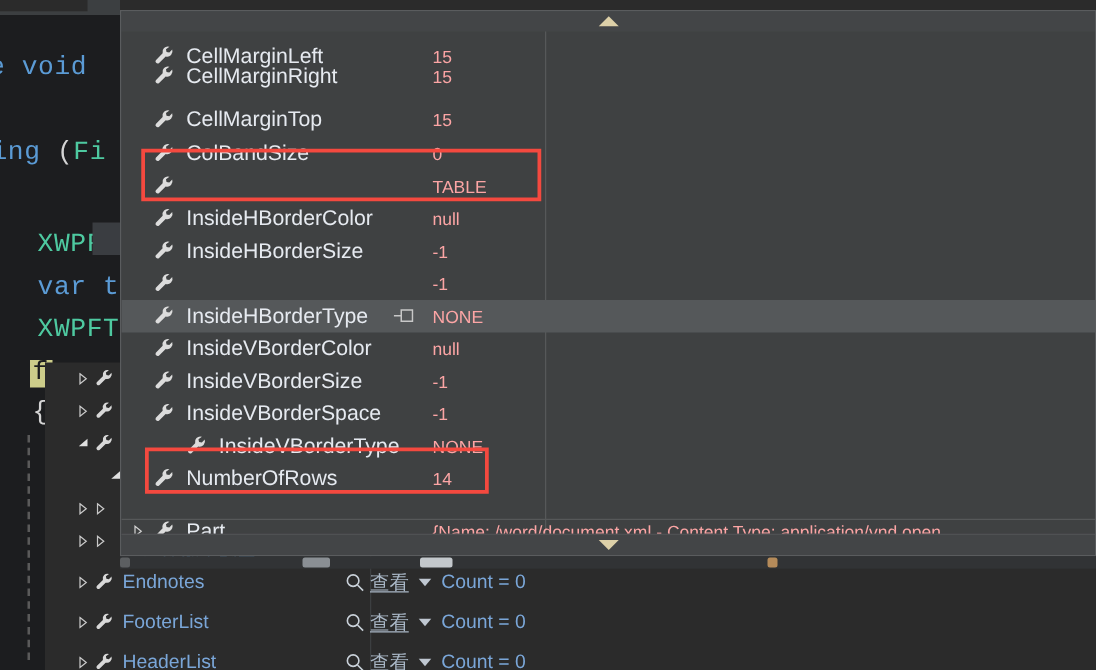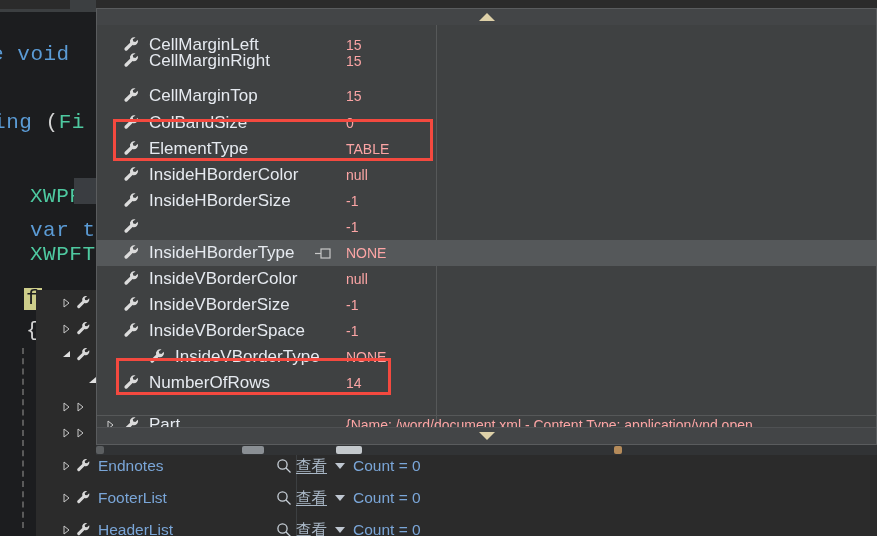--- a/index.html
+++ b/index.html
@@ -260,21 +260,21 @@
   <div class="editor">
     <div class="editor-topbar"></div>
     <div class="editor-topbar2"></div>
 
     <div class="code-line c-kw" style="left:-22px; top:44px;">te void</div>
 
     <div class="code-line" style="left:-20px; top:112px;"><span class="c-kw">sing </span><span class="c-punc">(</span><span class="c-type">Fi</span></div>
 
     <div class="code-line c-type" style="left:30px; top:186px;">XWPFD</div>
     <div class="code-line c-kw" style="left:30px; top:220px;">var t</div>
-    <div class="code-line c-type" style="left:30px; top:244px;">XWPFT</div>
+    <div class="code-line c-type" style="left:30px; top:254px;">XWPFT</div>
 
     <div class="sel-block" style="left:74px; top:178px; width:22px; height:26px;"></div>
 
     <div class="gutter-marker" style="left:24px; top:288px; width:16px; height:22px; padding-left:2px;">f</div>
 
     <div class="code-line c-punc" style="left:26px; top:320px;">{</div>
 
     <div class="fold-dash" style="top:348px; height:180px;"></div>
   </div>
 
@@ -497,21 +497,20 @@
         <span class="prow-value">0</span>
       </div>
 
       <div class="prow" style="top:111px;">
         <span class="prow-arrow"></span>
         <span class="prow-wrench">
           <svg width="20" height="20" viewBox="0 0 18 18">
               <path d="M12.2 2.2a3.8 3.8 0 0 0-4.9 4.7L2.4 11.8a1.6 1.6 0 0 0 2.2 2.2l4.9-4.9a3.8 3.8 0 0 0 4.7-4.9l-2.1 2.1-2-0.4-0.4-2z" fill="#dcdcdc"></path>
             </svg>
         </span>
-        <span class="prow-name">ElementType</span>
         <span class="prow-value">TABLE</span>
       </div>
 
       <div class="prow" style="top:137px;">
         <span class="prow-arrow"></span>
         <span class="prow-wrench">
           <svg width="20" height="20" viewBox="0 0 18 18">
               <path d="M12.2 2.2a3.8 3.8 0 0 0-4.9 4.7L2.4 11.8a1.6 1.6 0 0 0 2.2 2.2l4.9-4.9a3.8 3.8 0 0 0 4.7-4.9l-2.1 2.1-2-0.4-0.4-2z" fill="#dcdcdc"></path>
             </svg>
         </span>

